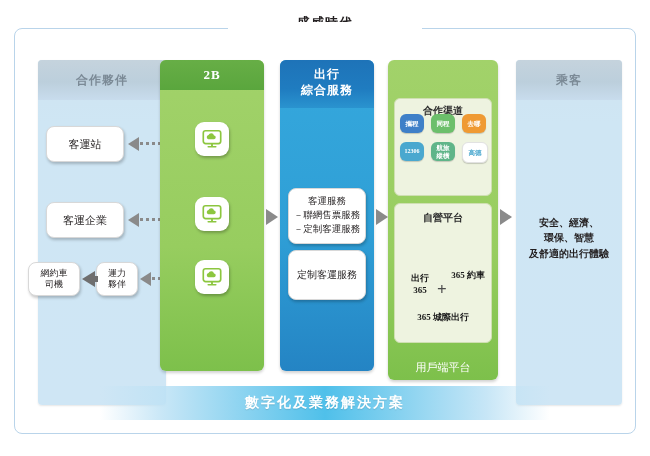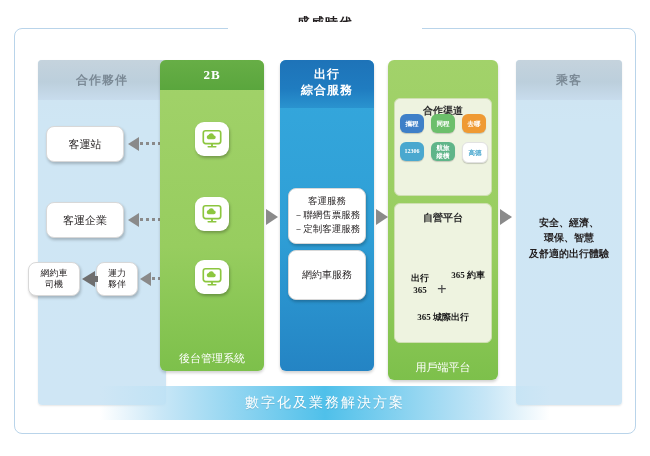--- a/index.html
+++ b/index.html
@@ -149,21 +149,21 @@
     position:absolute;left:100px;top:386px;width:450px;height:34px;
     background:linear-gradient(90deg,
       rgba(255,255,255,0) 0%,
       rgba(190,226,245,.85) 14%,
       #4fc0ea 50%,
       rgba(190,226,245,.85) 86%,
       rgba(255,255,255,0) 100%);
     display:flex;align-items:center;justify-content:center;
   }
   .banner span{
-    font-size:14px;font-weight:normal;color:#ffffff;letter-spacing:2px;
+    font-size:14px;font-weight:bold;color:#ffffff;letter-spacing:2px;
     text-shadow:0 1px 1px rgba(0,0,0,.12);
   }
 </style>
 </head>
 <body>
 
 <div class="doc-title">盛威時代</div>
 <div class="frame"></div>
 <div class="frame-gap"></div>
 
@@ -196,21 +196,20 @@
 <div class="dashes" style="left:140px;top:142px;width:22px;"></div>
 
 <div class="tri-left" style="left:128px;top:213px;"></div>
 <div class="dashes" style="left:140px;top:218px;width:22px;"></div>
 
 <div class="tri-left" style="left:140px;top:272px;"></div>
 <div class="dashes" style="left:152px;top:277px;width:12px;"></div>
 
 <div class="col green" style="left:160px;top:60px;width:104px;height:311px;">
   <div class="col-head">2B</div>
-  <div class="col-foot">後台管理系統</div>
 </div>
 
 <div class="icon-tile" style="left:195px;top:122px;">
   <svg width="22" height="22" viewBox="0 0 24 24">
     <rect x="2.5" y="3" width="19" height="14" rx="2.5" fill="none" stroke="#8cc63f" stroke-width="1.8"></rect>
     <path d="M8 12.2a2.3 2.3 0 0 1 .2-4.5 3.2 3.2 0 0 1 6 .4 2 2 0 0 1-.4 4.1z" fill="#8cc63f"></path>
     <rect x="11" y="17" width="2" height="3" fill="#8cc63f"></rect>
     <rect x="7" y="19.6" width="10" height="1.8" rx=".9" fill="#8cc63f"></rect>
   </svg>
 </div>
@@ -250,21 +249,21 @@
 綜合服務</div>
 </div>
 
 <div class="card" style="left:288px;top:140px;width:78px;height:56px;font-size:9.5px;white-space:pre-line;line-height:1.45;margin-top:48px;">
   <span>客運服務
 －聯網售票服務
 －定制客運服務</span>
 </div>
 
 <div class="card" style="left:288px;top:250px;width:78px;height:50px;font-size:10px;">
-  <span>網約車服務</span>
+  <span>定制客運服務</span>
 </div>
 
 <div class="tri-right" style="left:376px;top:209px;"></div>
 
 <div class="col green" style="left:388px;top:60px;width:110px;height:320px;">
   <div class="col-foot">用戶端平台</div>
 </div>
 
 <div class="panel" style="left:394px;top:98px;width:98px;height:98px;">
   <div class="panel-title" style="margin-top:5px;">合作渠道</div>

